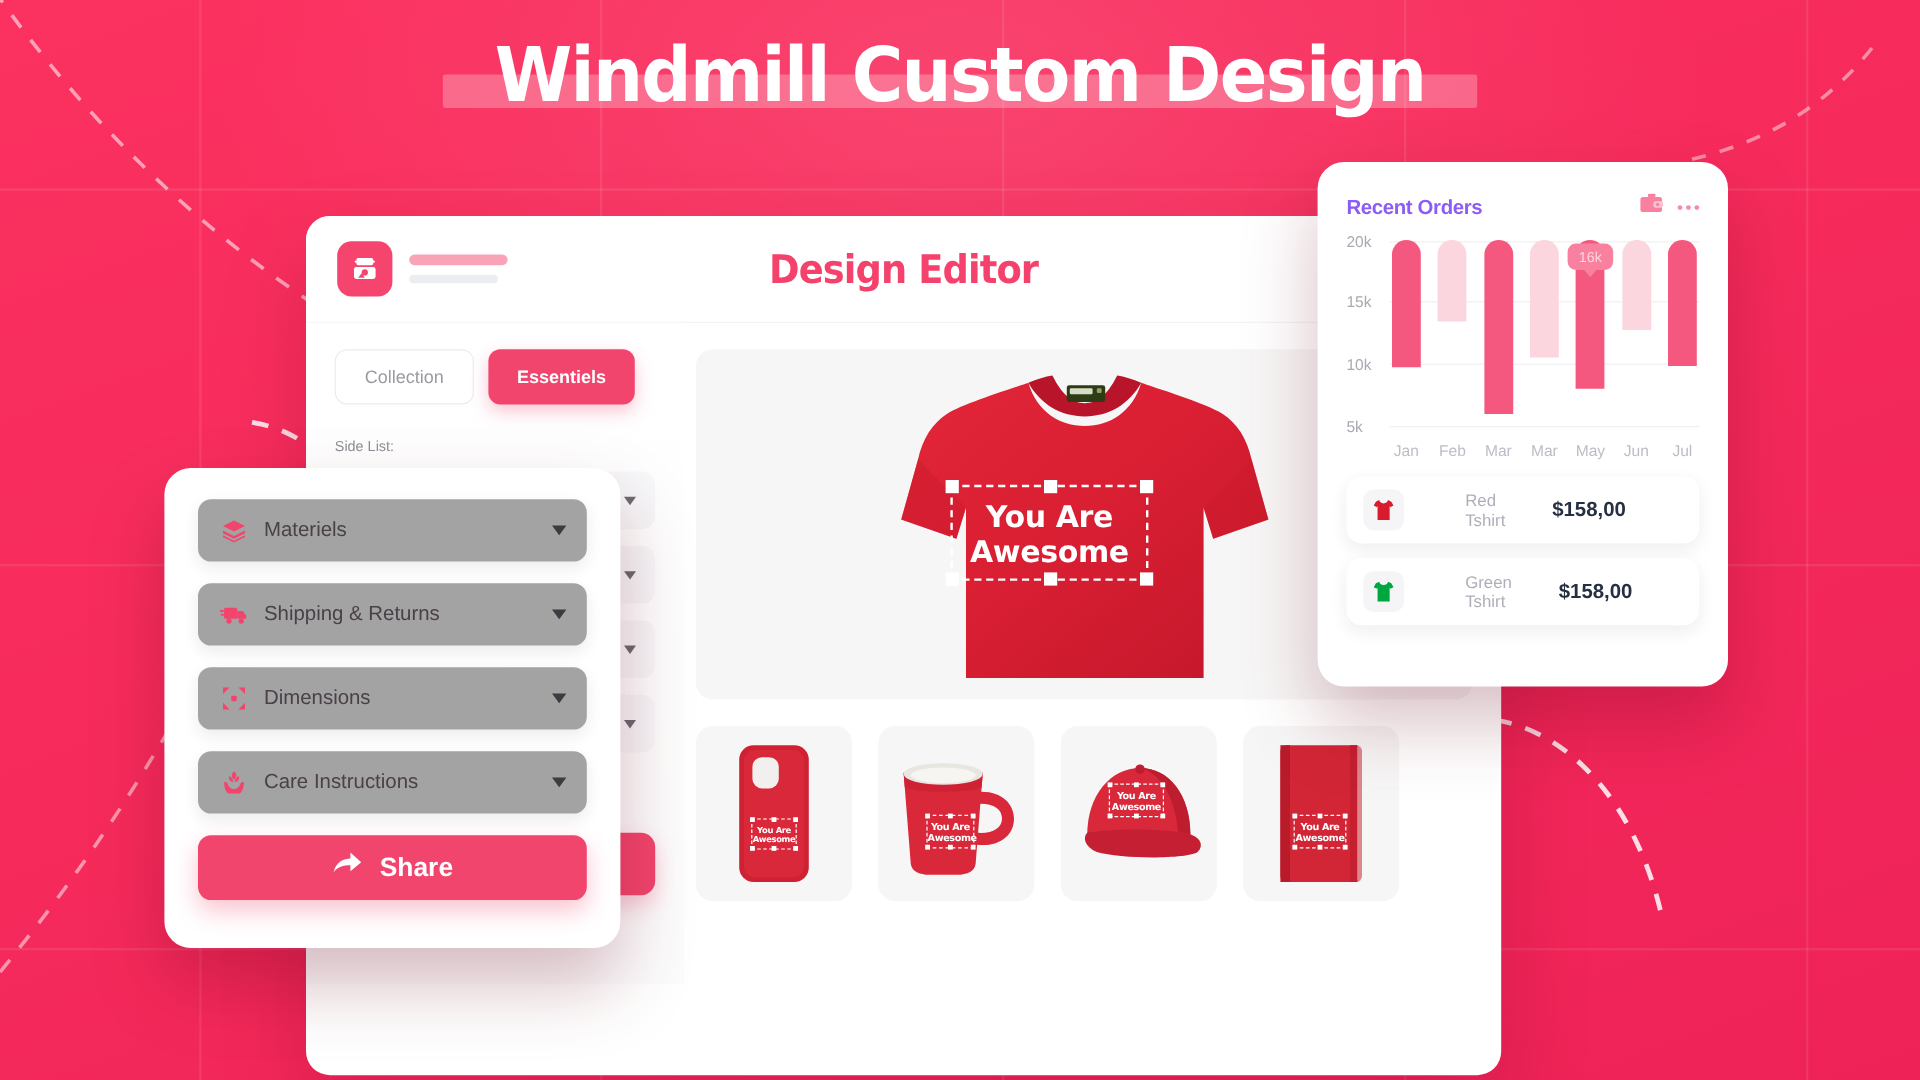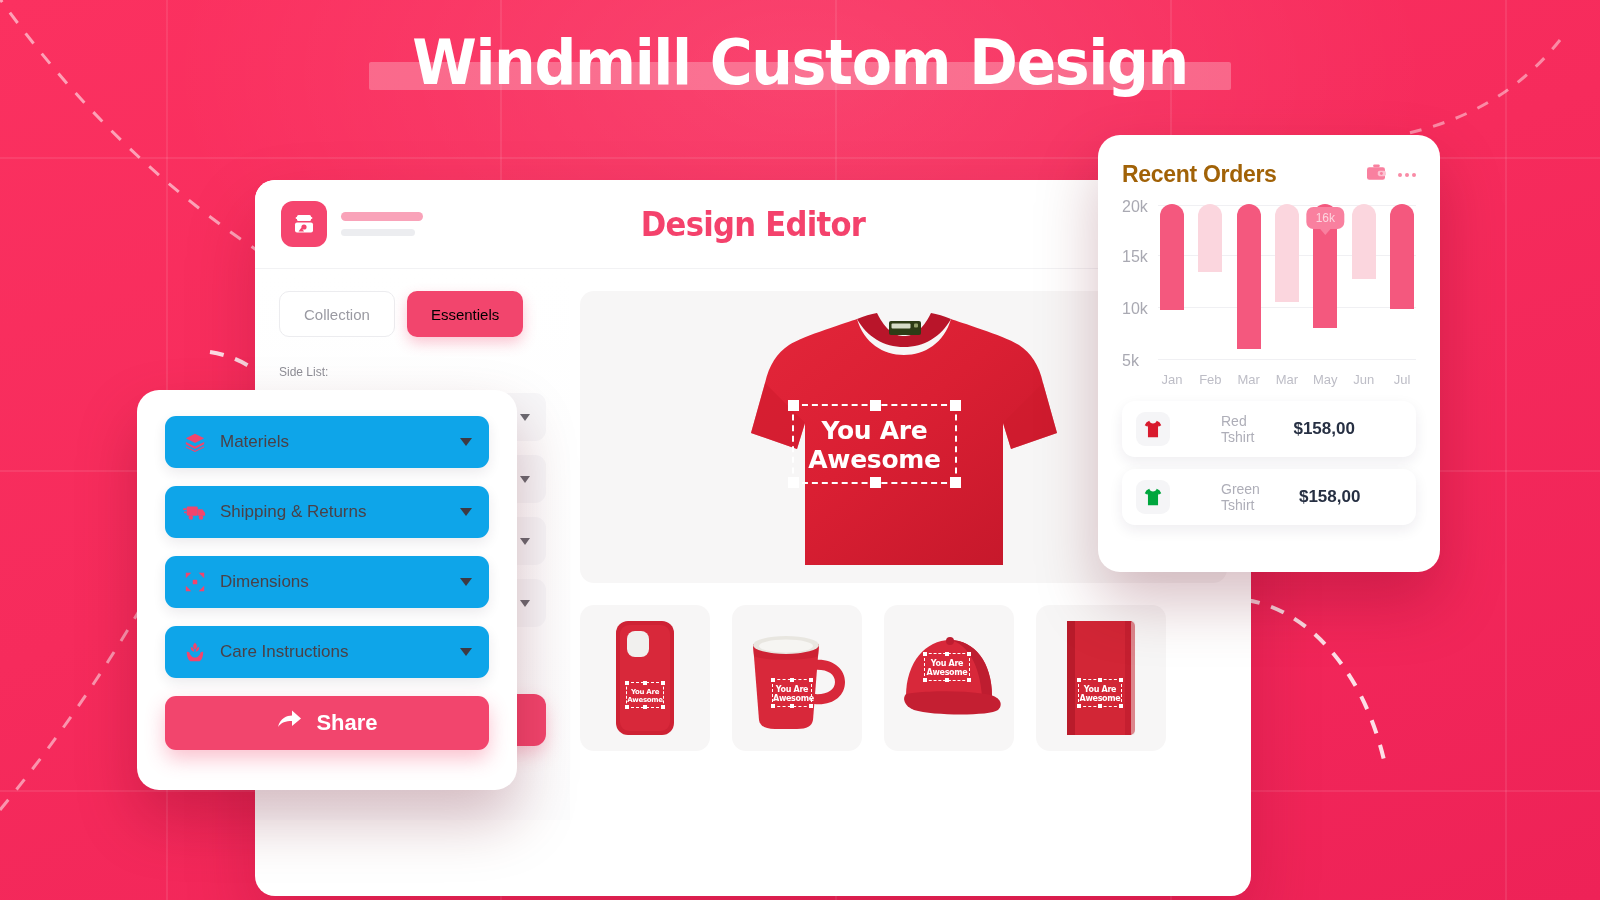--- a/index.html
+++ b/index.html
@@ -73,21 +73,21 @@
     width:315px; flex:0 0 315px; padding:22px 24px 0 24px;
     background:linear-gradient(180deg,#fff 0%,#FCFCFD 100%);
     position:relative;
   }
   .tab-row { display:flex; gap:12px; }
   .tab {
     height:46px; border-radius:10px; display:flex; align-items:center;
     justify-content:center; font-size:15px; padding:0 24px; white-space:nowrap;
   }
   .tab.inactive { background:#fff; border:1px solid #ECECEF; color:#9A9AA2; }
-  .tab.active { background:#F2456D; color:#000000; font-weight:400;
+  .tab.active { background:#F2456D; color:#ffffff; font-weight:700;
                 box-shadow:0 6px 14px rgba(242,69,109,.30); }
   .side-label { margin-top:28px; font-size:12px; color:#8E8E96; }
   .ghost-row {
     height:48px; margin-top:14px; border-radius:11px;
     background:#F7F7F9; display:flex; align-items:center;
     justify-content:flex-end; padding-right:16px;
   }
   .ghost-chev { width:0;height:0;border-left:5px solid transparent;
                 border-right:5px solid transparent;border-top:7px solid #6B6B72; }
   .align-icon { margin-top:22px; width:34px; }
@@ -127,21 +127,21 @@
     letter-spacing:-.3px;
   }
 
   
   #accordion-panel {
     position:absolute; left:137px; top:390px; width:380px; height:400px;
     background:#fff; border-radius:22px; padding:26px 28px;
     box-shadow:0 30px 60px rgba(100,0,25,.26); z-index:7;
   }
   .acc-item {
-    height:52px; background:#0ea5e9; border-radius:11px;
+    height:52px; background:#a3a3a3; border-radius:11px;
     box-shadow:0 5px 13px rgba(40,30,60,.09);
     display:flex; align-items:center; padding:0 17px; margin-bottom:18px;
   }
   .acc-icon { width:26px; flex:0 0 26px; display:flex; align-items:center;
               justify-content:center; color:#F2456D; }
   .acc-label { flex:1; margin-left:12px; font-size:17px; color:#4A4148; }
   .acc-chev { width:0;height:0;border-left:6px solid transparent;
               border-right:6px solid transparent;border-top:8px solid #3E3A42; }
   #share-button {
     height:54px; background:#F2456D; border-radius:11px; color:#fff;
@@ -150,26 +150,26 @@
     box-shadow:0 9px 20px rgba(242,69,109,.33);
   }
 
   
   #orders-card {
     position:absolute; left:1098px; top:135px; width:342px; height:437px;
     background:#fff; border-radius:22px; padding:26px 24px 0 24px;
     box-shadow:0 30px 62px rgba(100,0,25,.25); z-index:8;
   }
   #orders-head { display:flex; align-items:center; }
-  #orders-title { font-size:23px; font-weight:700; color:#a16207; flex:1; letter-spacing:-.3px; }
+  #orders-title { font-size:17px; font-weight:700; color:#8b5cf6; flex:1; letter-spacing:-.3px; }
   .dots { display:flex; gap:3px; margin-left:12px; }
   .dots b { width:4px; height:4px; border-radius:50%; background:#F98BA6; display:block; }
 
   #chart-area { position:relative; height:185px; margin-top:16px; }
-  .y-lab { position:absolute; left:0; font-size:16px; color:#A9A9B2; }
+  .y-lab { position:absolute; left:0; font-size:13px; color:#A9A9B2; }
   .grid-h { position:absolute; left:36px; right:0; height:1px; background:#F0F0F3; }
   #bars { position:absolute; left:38px; right:2px; top:0; bottom:22px;
           display:flex; align-items:flex-end; justify-content:space-between; }
   .bar-col { width:24px; display:flex; flex-direction:column;
              justify-content:flex-start; align-items:center; height:100%; position:relative; }
   .bar { width:24px; border-radius:12px 12px 0 0; }
   .x-lab { position:absolute; top:100%; margin-top:5px; font-size:13px; color:#BDBDC6; }
   #tooltip {
     position:absolute; background:#F9809F; color:#FCD5DF; border-radius:7px;
     font-size:12px; padding:4px 9px; white-space:nowrap;

